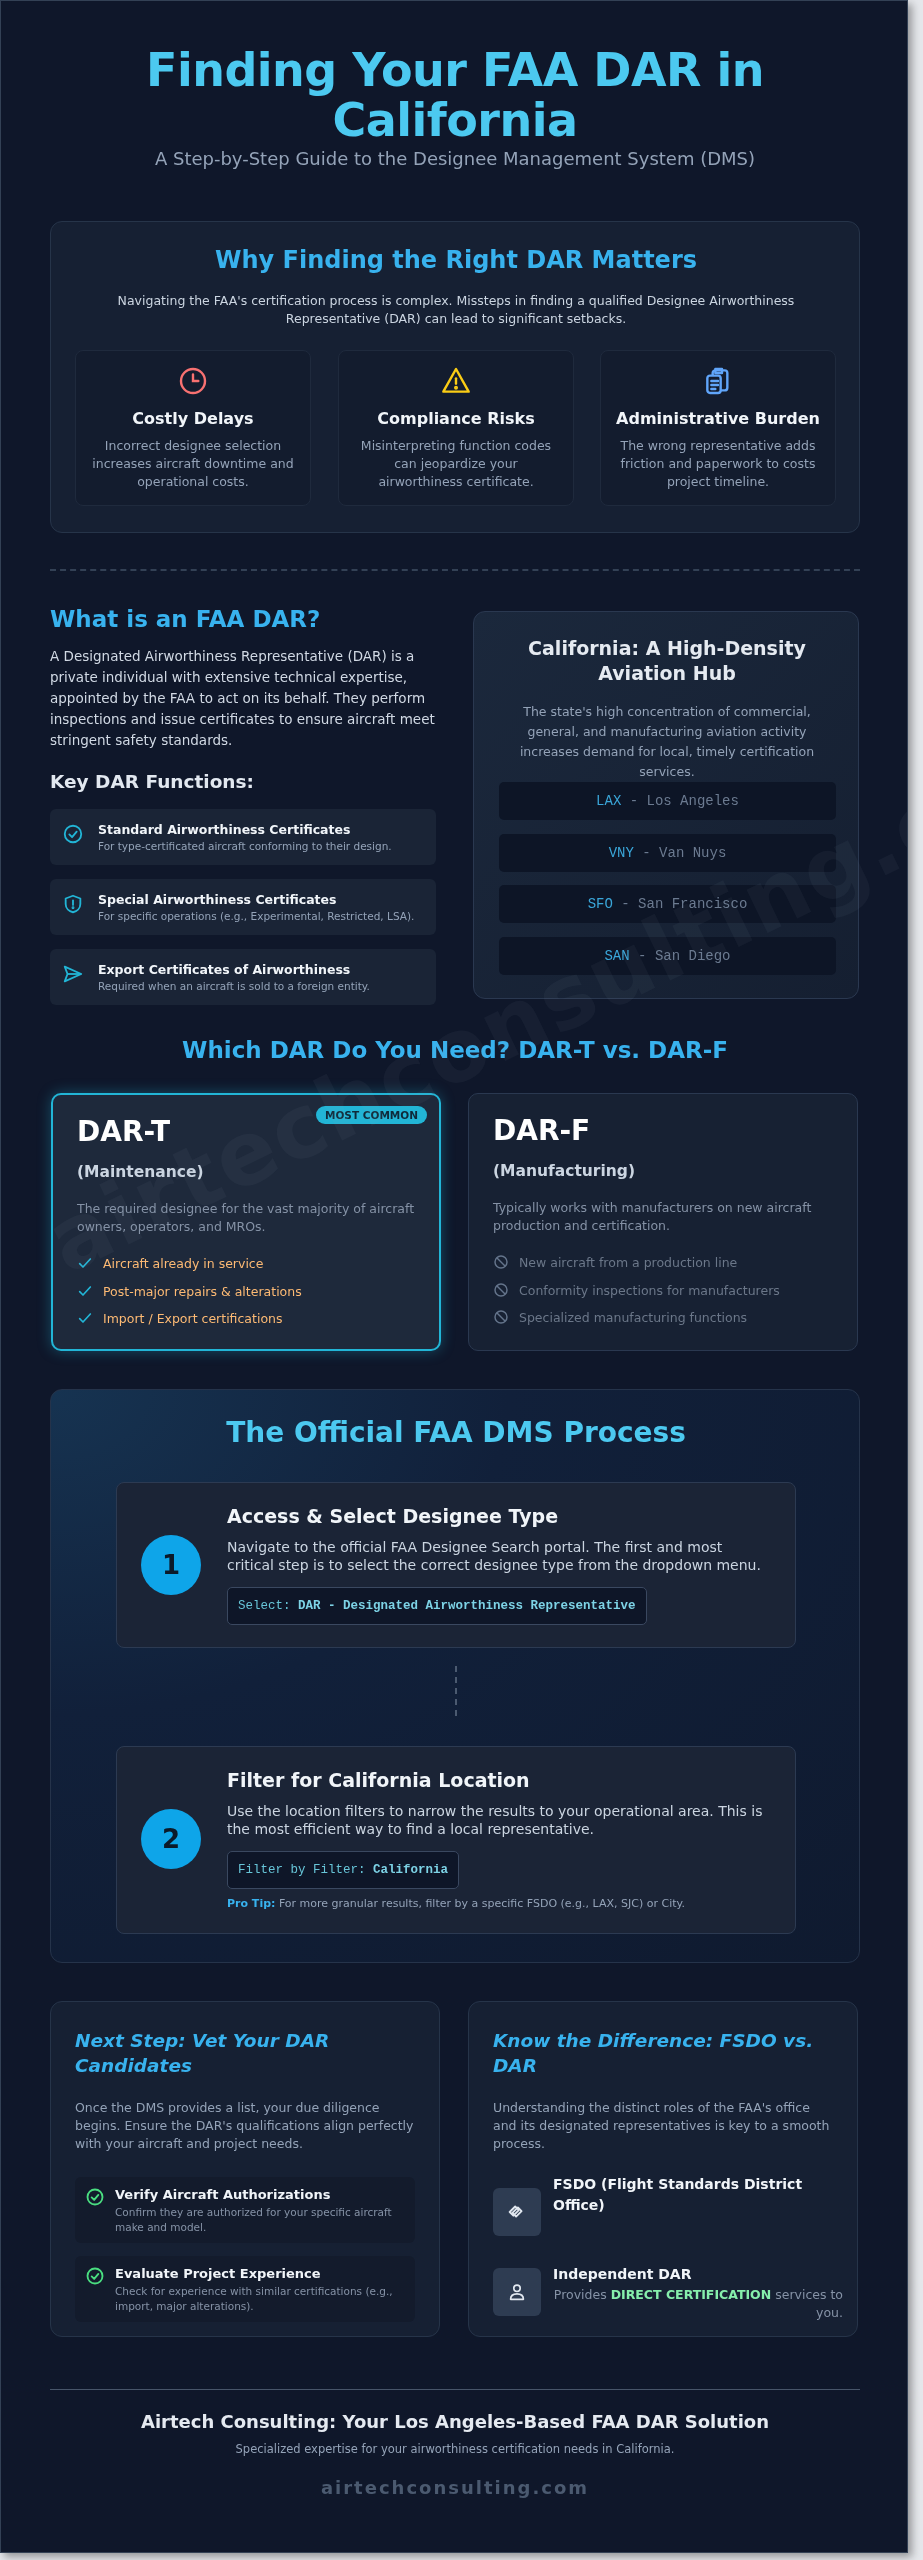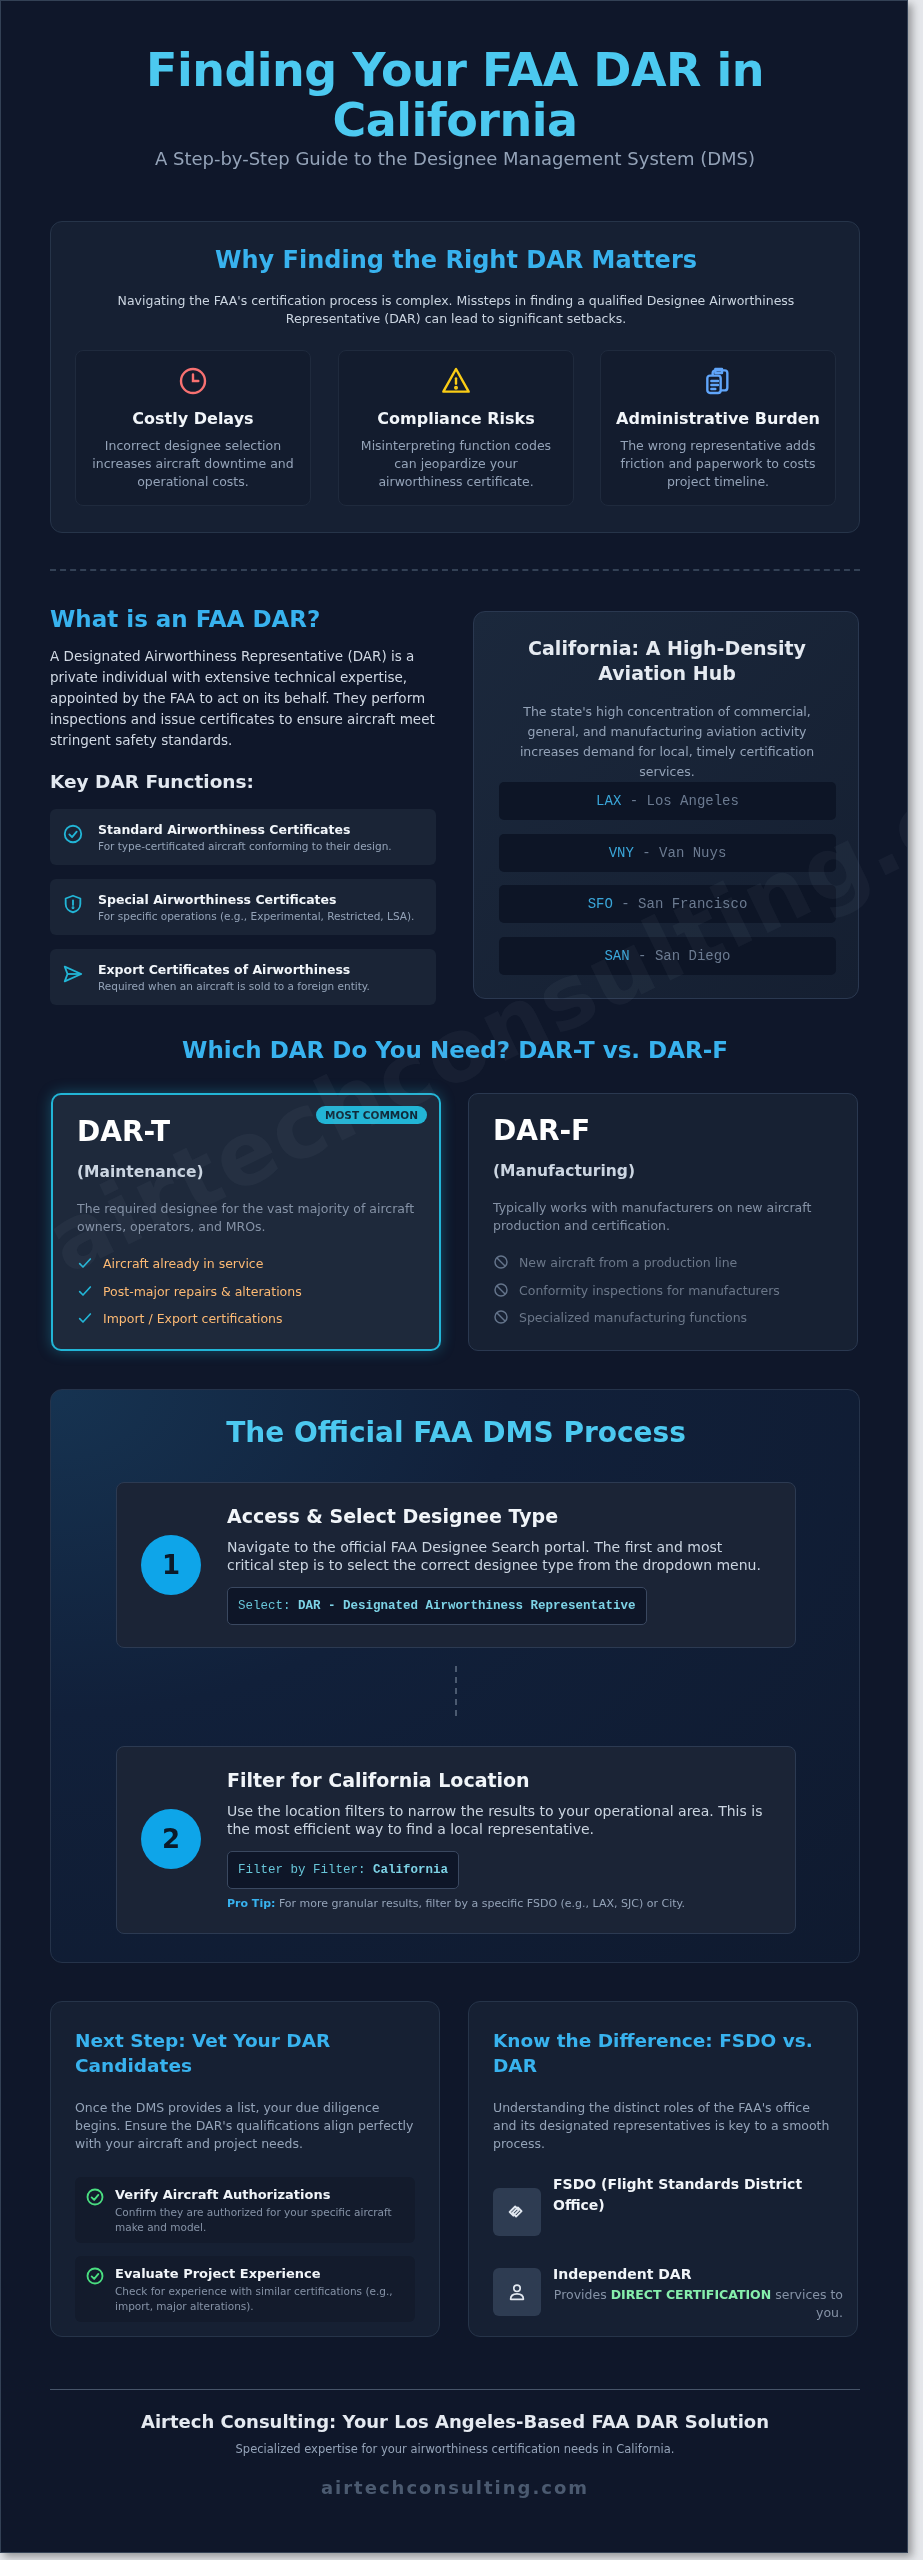--- a/index.html
+++ b/index.html
@@ -58,21 +58,21 @@
   .step .t { position: absolute; left: 110px; top: 22px; font-size: 19px; font-weight: bold; color: #f1f5f9; }
   .step .d { position: absolute; left: 110px; right: 32px; top: 55px; font-size: 14px; line-height: 18px; color: #cbd5e1; }
   .step .code { position: absolute; left: 110px; height: 38px; padding: 0 10px; background: #0e1628; border: 1px solid #3a4860; border-radius: 5px; font-family: "Liberation Mono", monospace; font-size: 12.5px; line-height: 36px; white-space: nowrap; }
   .step .code .k { color: #67c5d8; }
   .step .code .v { color: #7dd3e6; font-weight: bold; }
   .step .tip { position: absolute; left: 110px; font-size: 11px; color: #94a3b8; }
   .step .tip b { color: #38b2ee; }
   .connector { left: 404px; top: 276px; height: 50px; border-left: 2px dashed #4b5a70; }
 
   .bot-card { top: 2000px; width: 390px; height: 336px; background: #162033; border: 1px solid #263449; border-radius: 12px; }
-  .bot-card .h { position: absolute; left: 24px; right: 24px; top: 26px; font-size: 18.5px; line-height: 25px; font-weight: bold; color: #38b2ee; }
+  .bot-card .h { position: absolute; left: 24px; right: 24px; top: 26px; font-size: 18.5px; line-height: 25px; font-weight: bold; color: #38b2ee; font-style: italic; }
   .bot-card .d { position: absolute; left: 24px; right: 24px; top: 97px; font-size: 12.5px; line-height: 18px; color: #94a3b8; }
   .vet { position: absolute; left: 24px; right: 24px; height: 66px; background: #131b2c; border-radius: 6px; }
   .vet .ic { position: absolute; left: 10px; top: 10px; }
   .vet .t { position: absolute; left: 40px; top: 10px; font-size: 13px; font-weight: bold; color: #f1f5f9; }
   .vet .s { position: absolute; left: 40px; right: 10px; top: 28px; font-size: 10.5px; line-height: 15px; color: #8592a6; }
   .role { position: absolute; left: 24px; right: 14px; }
   .role .box { position: absolute; left: 0; width: 48px; height: 48px; background: #2e3c52; border-radius: 6px; display: flex; align-items: center; justify-content: center; }
   .role .t { position: absolute; left: 60px; font-size: 14px; line-height: 21px; font-weight: bold; color: #f1f5f9; }
   .role .s { position: absolute; left: 60px; right: 0; font-size: 12.5px; line-height: 18px; color: #8592a6; }
   .hl-y { color: #facc15; font-weight: bold; }

